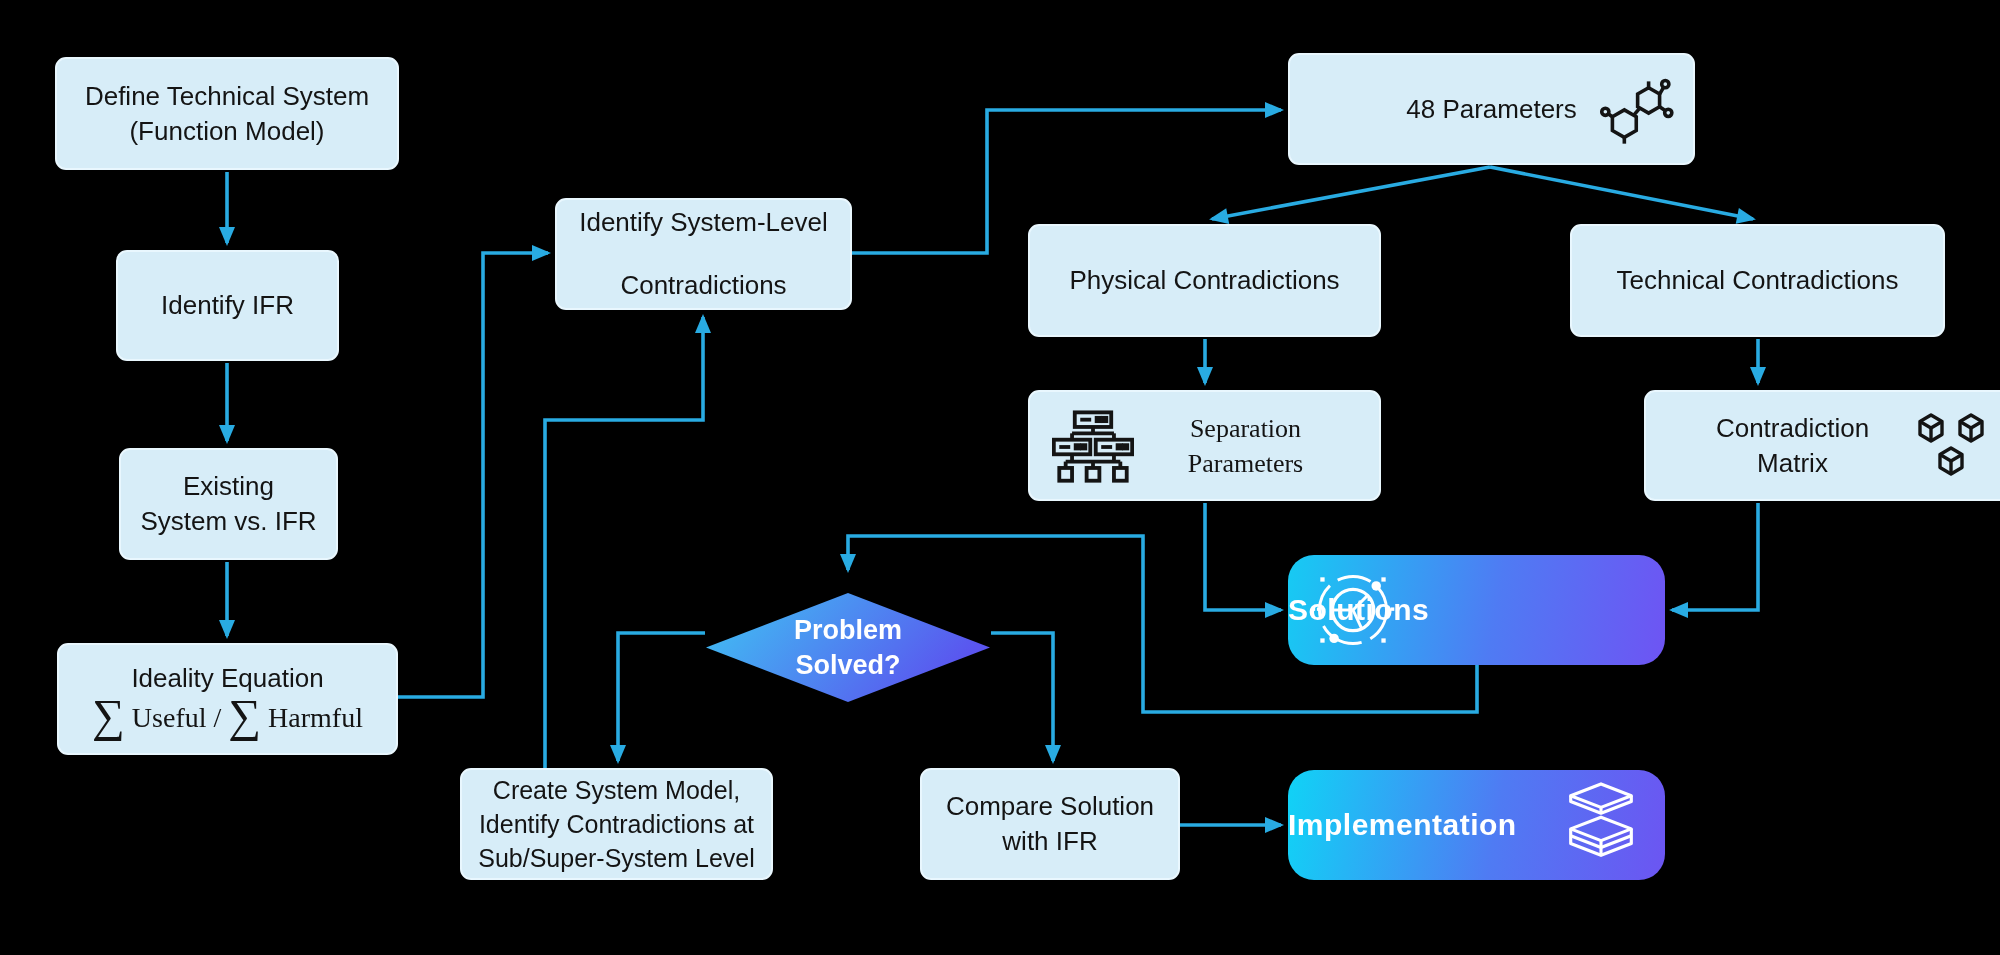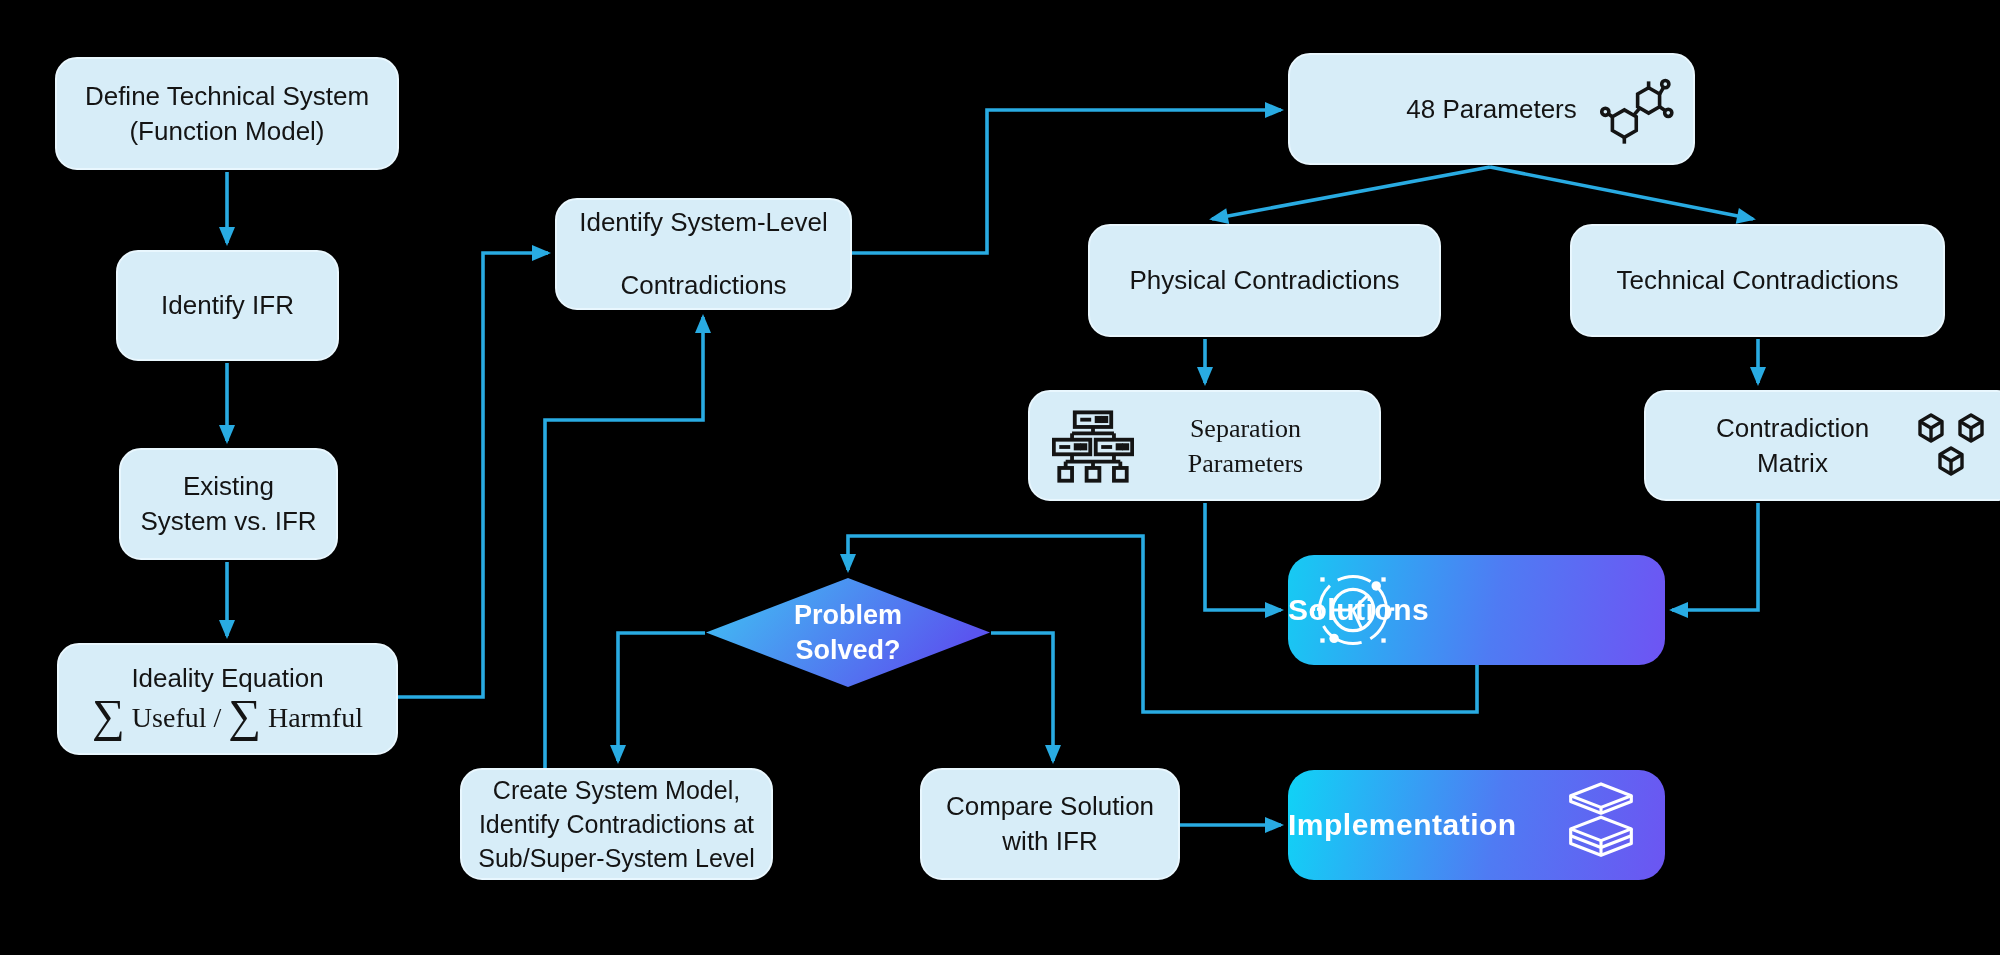--- a/index.html
+++ b/index.html
@@ -1,28 +1,28 @@
 <!DOCTYPE html>
 <html><head>
 <meta charset="utf-8">
 <style>
   html,body{margin:0;padding:0;background:#000;}
   #stage{position:relative;width:2000px;height:955px;background:#000;overflow:hidden;
          font-family:"Liberation Sans","DejaVu Sans",sans-serif;}
-  .node{position:absolute;background:#D7EDF8;border:2px solid #E9F7FE;border-radius:22px;
+  .node{position:absolute;background:#D7EDF8;border:2px solid #E9F7FE;border-radius:11px;
         display:flex;flex-direction:column;align-items:center;justify-content:center;
         color:#141414;font-size:26px;line-height:35px;text-align:center;box-sizing:border-box;}
   .node .ln{white-space:nowrap;}
   .grad{position:absolute;border-radius:26px;display:flex;align-items:center;
         color:#fff;font-weight:bold;font-size:30px;letter-spacing:.5px;box-sizing:border-box;}
   .grad-sol{background:linear-gradient(100deg,#16CBF3 0%,#4f7bf3 55%,#6E54F3 100%);}
   .grad-impl{background:linear-gradient(100deg,#10D3F6 0%,#4f7bf3 55%,#6C55F2 100%);}
   .icon{position:absolute;}
   .icon svg{display:block;}
-  #diamond-wrap{position:absolute;left:705px;top:577px;width:286px;height:111px;}
+  #diamond-wrap{position:absolute;left:705px;top:592px;width:286px;height:111px;}
   #diamond-label{position:absolute;inset:0;display:flex;flex-direction:column;align-items:center;
         justify-content:center;color:#fff;font-weight:bold;font-size:27px;line-height:35px;}
   #connectors{position:absolute;left:0;top:0;pointer-events:none;}
   .formula{font-family:"Liberation Serif","DejaVu Serif",serif;font-size:28px;display:flex;
         align-items:center;gap:7px;margin-top:2px;}
   .formula .sigma{font-size:46px;font-weight:normal;line-height:40px;transform:translateY(-2px);}
   .pad-l{padding-left:82px;font-family:Liberation Serif, serif;}
   .pad-r{padding-right:78px;}
 </style>
 </head>
@@ -71,21 +71,21 @@
         <line x1="57.4" y1="19" x2="61.2" y2="12.6"></line>
           <circle cx="62.8" cy="9.6" r="3.4"></circle>
         <line x1="57.4" y1="31" x2="62.6" y2="34.6"></line>
           <circle cx="65.6" cy="36.8" r="3.4"></circle>
         <line x1="24" y1="60" x2="24" y2="66"></line>
         <line x1="47" y1="13" x2="47" y2="7"></line>
       </svg>
     </span>
   </div>
 
-  <div class="node" style="left:1088px;top:224px;width:353px;height:113px;">
+  <div class="node" style="left:1028px;top:224px;width:353px;height:113px;">
     <div class="ln">Physical Contradictions</div>
   </div>
 
   <div class="node" style="left:1570px;top:224px;width:375px;height:113px;">
     <div class="ln">Technical Contradictions</div>
   </div>
 
   <div class="node pad-l" style="left:1028px;top:390px;width:353px;height:111px;">
     <div class="ln">Separation</div>
     <div class="ln">Parameters</div>

